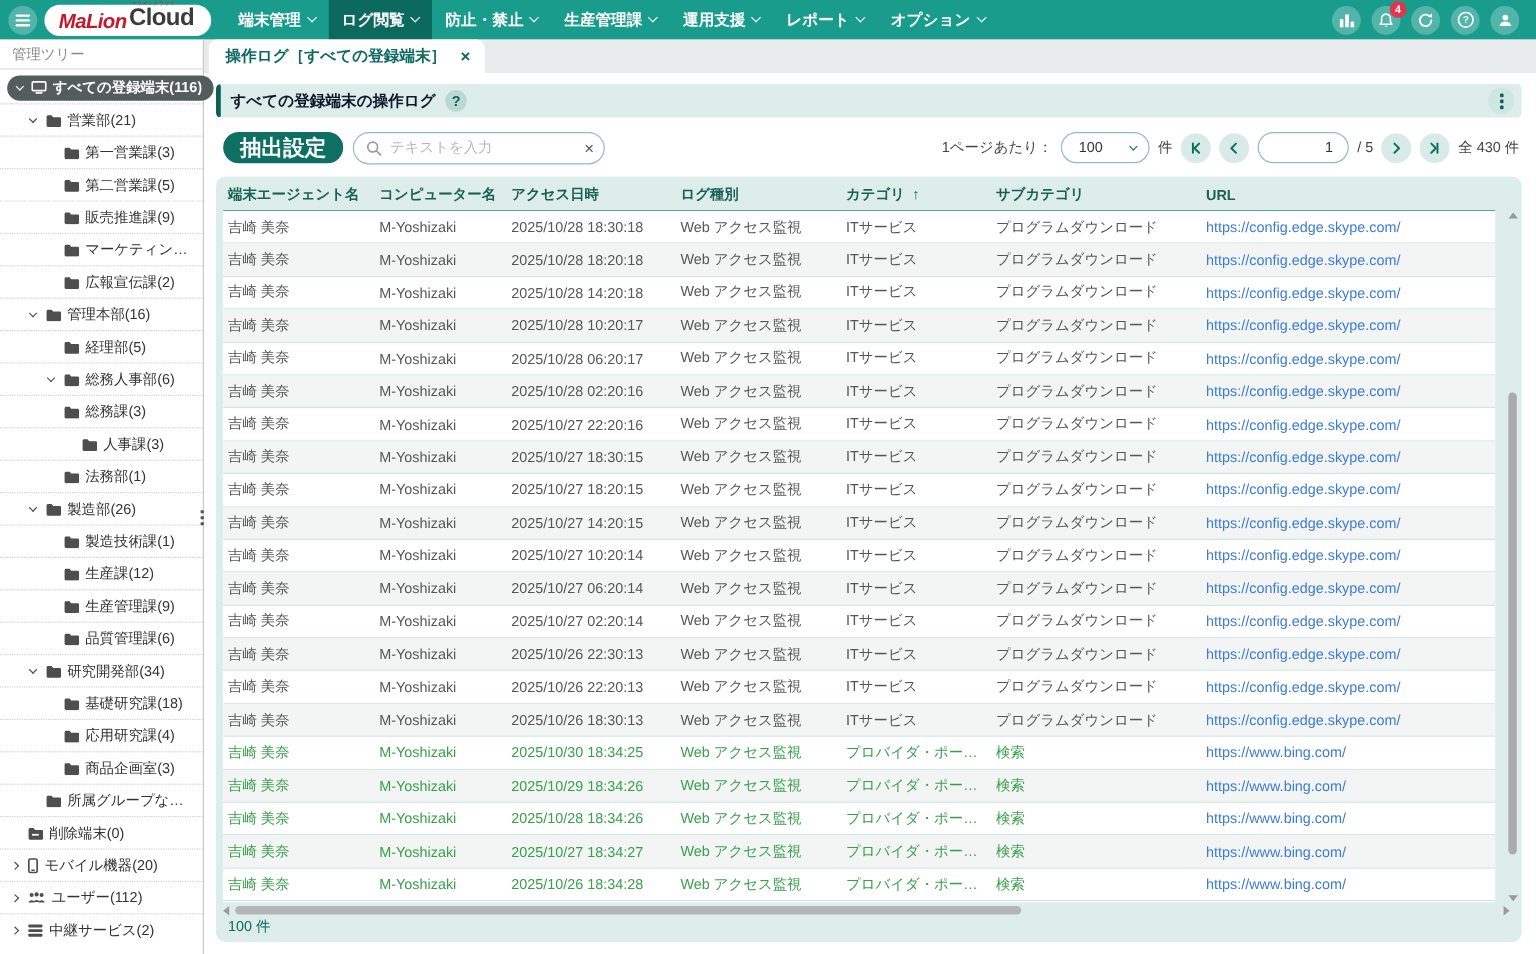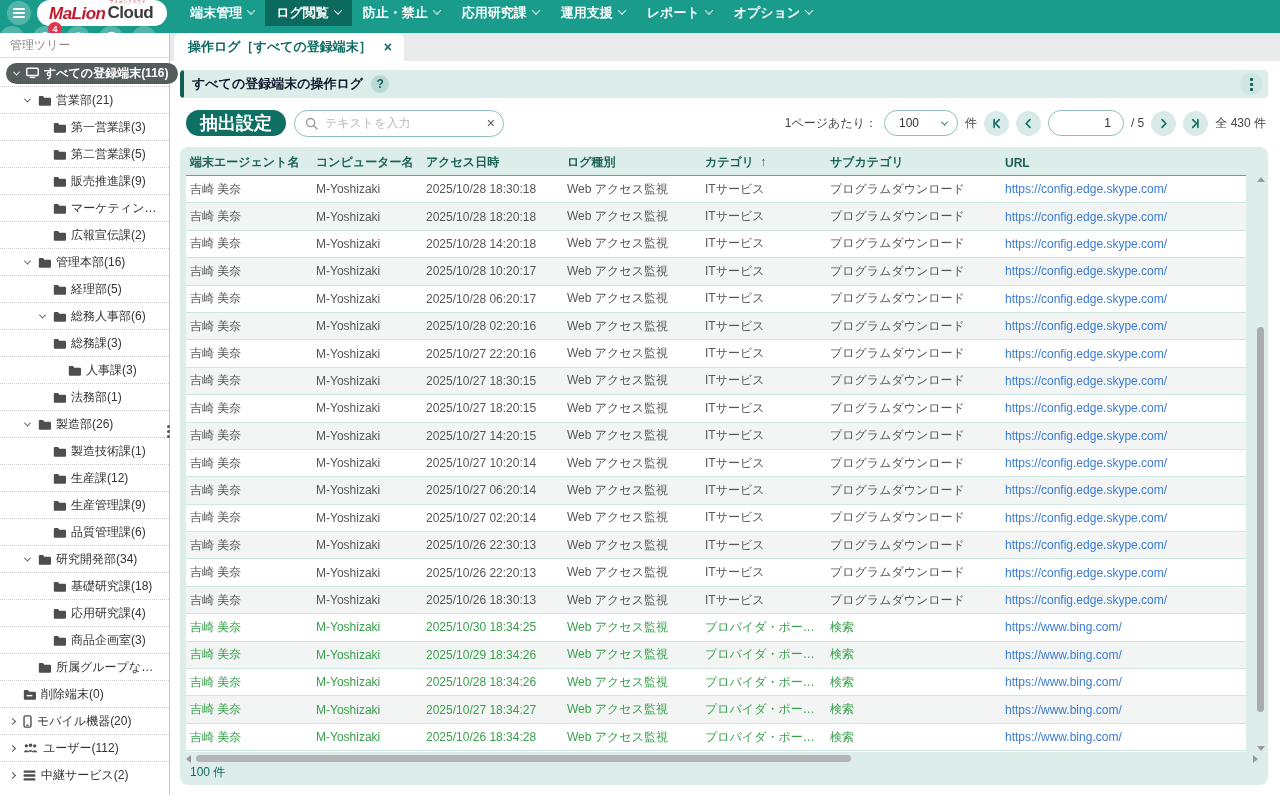--- a/index.html
+++ b/index.html
@@ -1,28 +1,28 @@
 <!DOCTYPE html>
 <html><head>
 <meta charset="utf-8">
 <style>
   * { margin:0; padding:0; box-sizing:border-box; }
   html,body { width:1280px; height:795px; font-family:"Liberation Sans","DejaVu Sans",sans-serif; background:#fff; overflow:hidden; }
 
   
-  .navbar { height:33px; background:#1a9c8d; display:flex; justify-content:space-between;flex-direction:column; }
+  .navbar { height:33px; background:#1a9c8d; display:flex; align-items:center; justify-content:space-between; }
   .nav-left { display:flex; align-items:center; height:100%; }
   .circle-btn { width:24px; height:24px; border-radius:50%; background:rgba(255,255,255,.25); border:none; display:flex; align-items:center; justify-content:center; cursor:pointer; position:relative; flex:none; }
   .hamburger { margin:0 6px 0 7px; }
   .hamburger .bars { width:12px; height:2px; background:#fff; box-shadow:0 4px 0 #fff, 0 -4px 0 #fff; border-radius:1px; }
   .logo { background:#fff; border-radius:13px; height:26px; display:flex; align-items:flex-end; padding:0 14px 4px 12px; margin-right:12px; cursor:pointer; }
   .logo-malion { color:#c4182b; font-weight:bold; font-size:17px; letter-spacing:-.5px; line-height:1; font-style:italic; }
   .logo-cloud-wrap { position:relative; display:inline-block; margin-left:2px; }
   .logo-ruby { position:absolute; top:-5px; left:2px; font-size:4px; color:#c4182b; white-space:nowrap; letter-spacing:.5px; }
-  .logo-cloud { color:#3b3b3b; font-weight:bold; font-size:17px; letter-spacing:-.5px; line-height:1; }
+  .logo-cloud { color:#3b3b3b; font-weight:bold; font-size:20px; letter-spacing:-.5px; line-height:1; }
   .menus { display:flex; height:100%; align-items:stretch; }
   .menu-item { background:transparent; border:none; color:#fff; font-weight:bold; font-size:13px; padding:0 11px; display:flex; align-items:center; gap:6px; cursor:pointer; font-family:inherit; }
   .menu-item.active { background:#0b695e; }
   .chev { display:inline-block; width:6px; height:6px; border-right:1.7px solid currentColor; border-bottom:1.7px solid currentColor; transform:rotate(45deg) translate(-1px,-1px); }
   .menu-item .chev { color:#fff; margin-top:-2px; }
   .nav-right { display:flex; align-items:center; gap:9px; margin-right:14px; }
   .badge { position:absolute; top:-4px; right:-5px; min-width:14px; height:14px; border-radius:8px; background:#e5344e; color:#fff; font-size:9px; font-weight:bold; display:flex; align-items:center; justify-content:center; padding:0 3px; }
 
   
   .workspace { display:flex; height:762px; }
@@ -126,21 +126,21 @@
         </button>
         <button class="menu-item active">
           <span>ログ閲覧</span>
           <span class="chev"></span>
         </button>
         <button class="menu-item">
           <span>防止・禁止</span>
           <span class="chev"></span>
         </button>
         <button class="menu-item">
-          <span>応用研究課</span>
+          <span>生産管理課</span>
           <span class="chev"></span>
         </button>
         <button class="menu-item">
           <span>運用支援</span>
           <span class="chev"></span>
         </button>
         <button class="menu-item">
           <span>レポート</span>
           <span class="chev"></span>
         </button>

